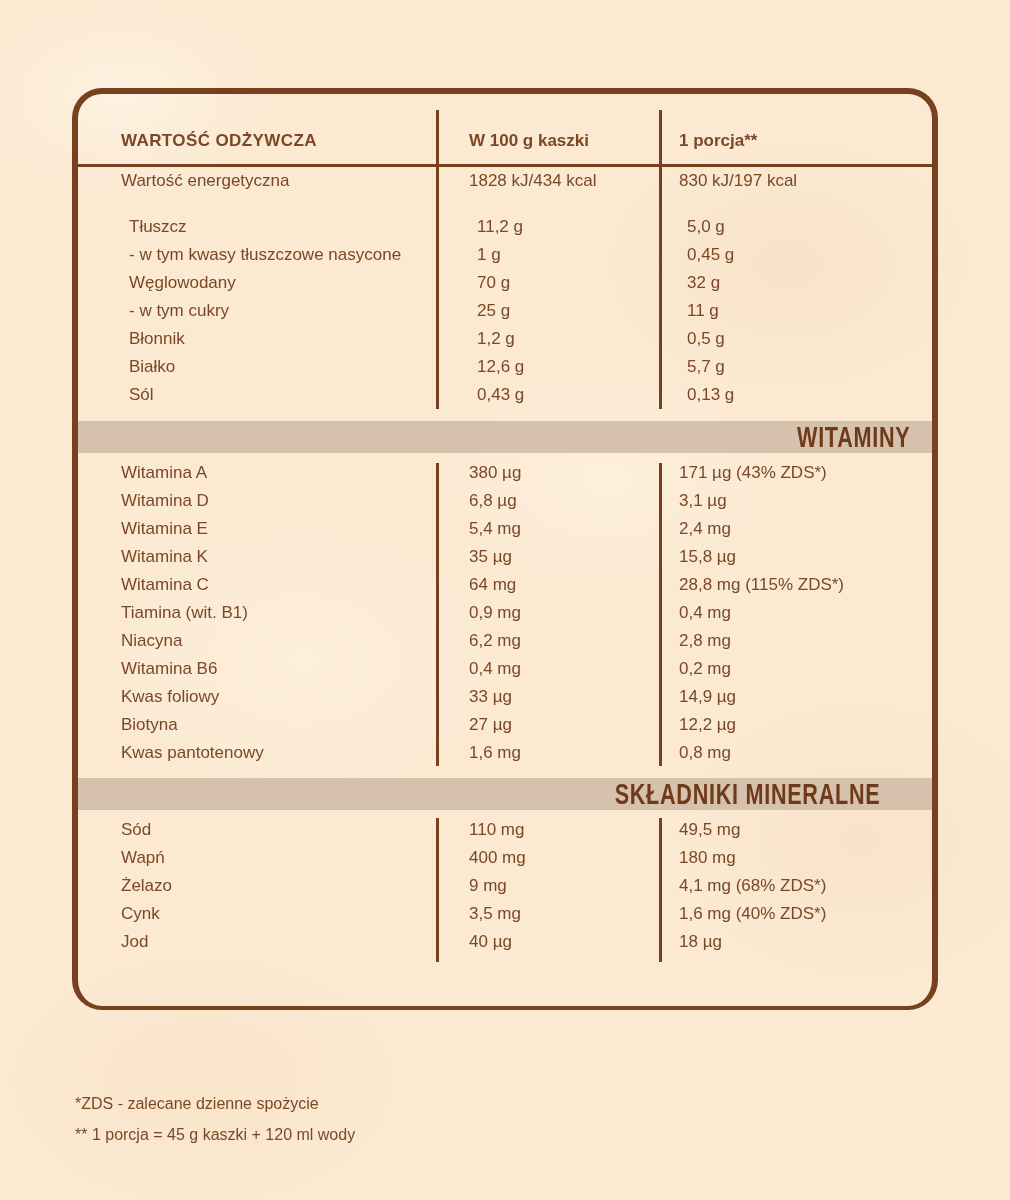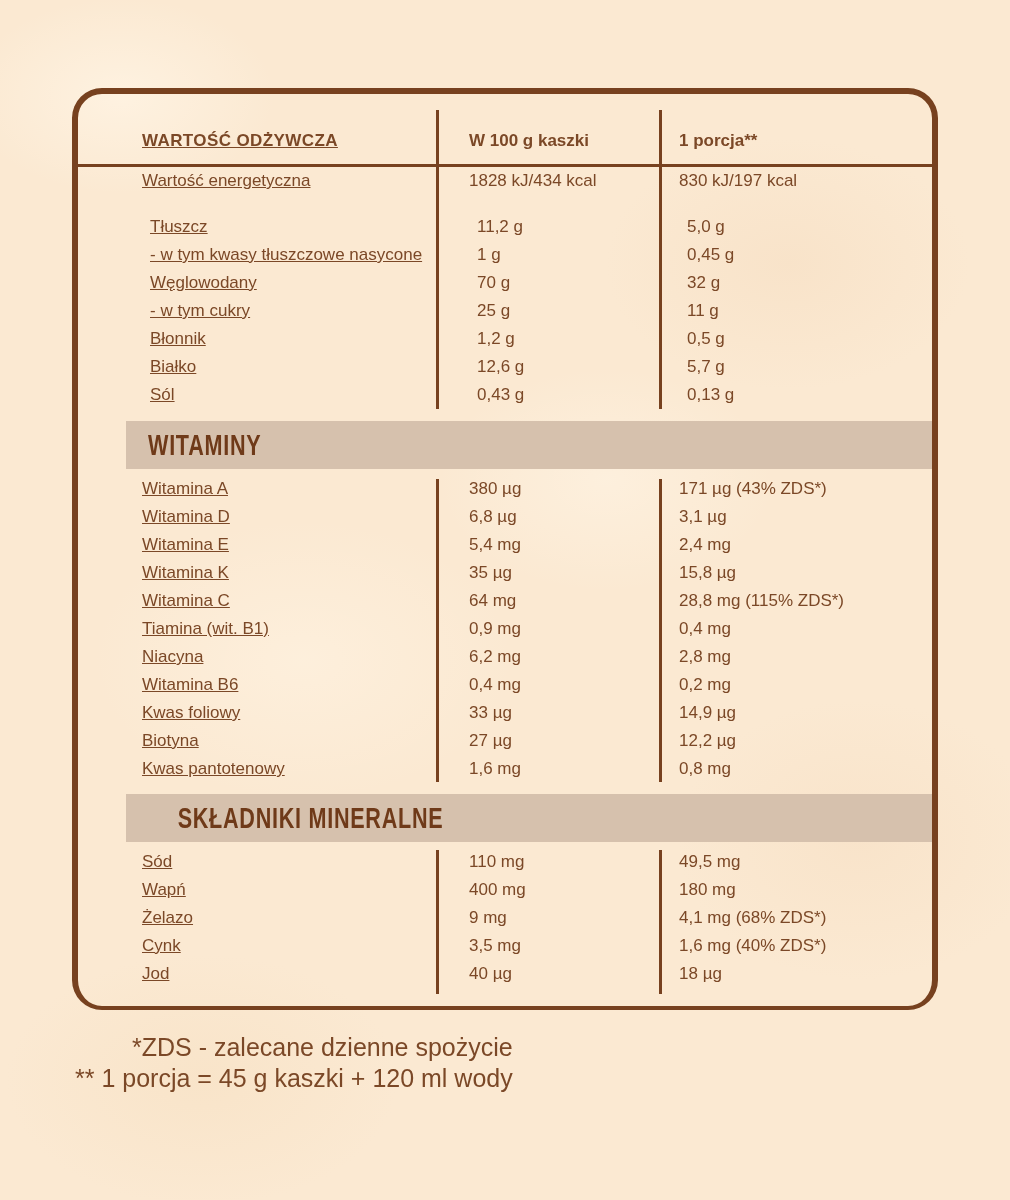--- a/index.html
+++ b/index.html
@@ -38,46 +38,46 @@
   .sec1 .vline{top:16px; bottom:12px;}
   .sec2 .vline{top:10px; bottom:12px;}
   .sec3 .vline{top:8px; bottom:10px;}
   .sec1{padding-bottom:12px;}
   .row{
     display:grid;
     grid-template-columns:358px 223px 1fr;
     line-height:28px;
     font-size:17px;
   }
-  .row .c1{padding-left:64px;text-decoration:underline;}
+  .row .c1{padding-left:43px;}
   .row .c2{padding-left:33px;}
   .row .c3{padding-left:20px;}
   .head{padding-top:24px; line-height:46px; font-weight:bold; font-size:17px;}
   .head .c1{letter-spacing:.4px;}
   .hrule{height:3px; background:var(--line);}
   .energy{}
   .macros{margin-top:18px;margin-left:8px;}
   .band{
-    height:48px;
+    height:32px;
     background:var(--band);
-    display:flex; align-items:center; justify-content:flex-start;margin-left:48px;
+    display:flex; align-items:center; justify-content:flex-end;
   }
   .band span{
     display:inline-block;
     font-weight:bold;
     font-size:30px;
     letter-spacing:1px;
     color:var(--band-ink);
     transform:scaleX(.72);
   }
   .sec2{padding-top:6px; padding-bottom:11px;}
   .sec3{padding-top:6px; padding-bottom:16px;}
   .footnotes{
-    position:absolute; left:75px; top:1032px;
-    font-size:25px; line-height:31px;text-align:right;
+    position:absolute; left:75px; top:1088px;
+    font-size:16px; line-height:31px;
   }
 </style>
 </head>
 <body>
 
 <div class="panel">
 
   <section class="sec sec1">
     <div class="vline v1"></div>
     <div class="vline v2"></div>

